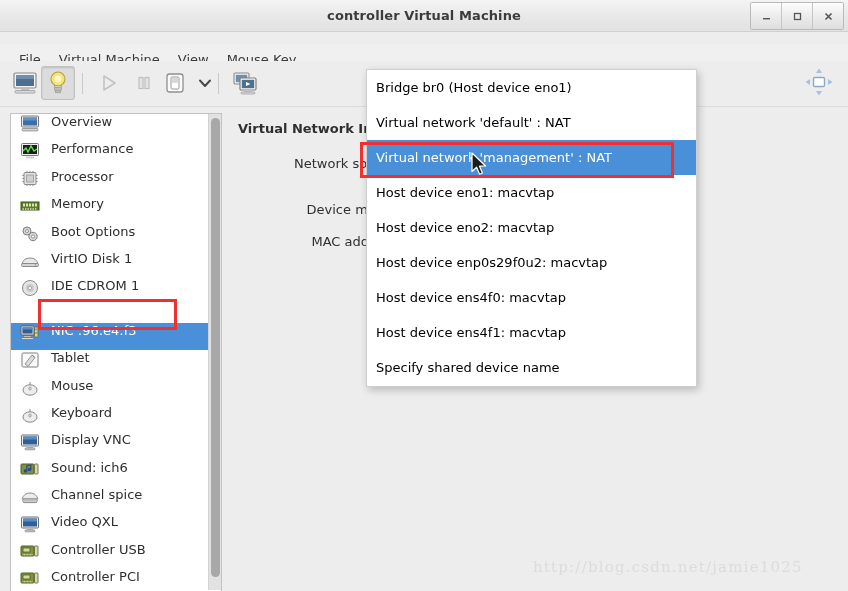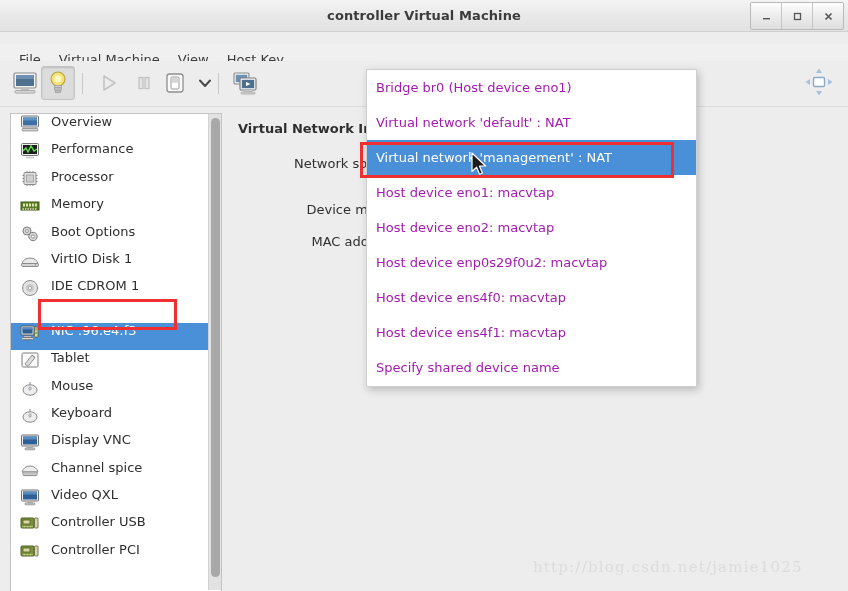--- a/index.html
+++ b/index.html
@@ -190,21 +190,21 @@
     box-shadow: 2px 3px 8px rgba(0,0,0,.22);
   }
   .dd-item {
     position: relative;
     height: 35px;
     display: flex;
     align-items: center;
     padding-left: 9px;
     box-sizing: border-box;
     font-size: 13px;
-    color: #a21caf;
+    color: #000000;
     white-space: nowrap;
   }
   .dd-item.selected {
     background: #4a90d9;
     color: #ffffff;
   }
 
   
   .redbox {
     position: absolute;
@@ -257,21 +257,21 @@
             <path d="M2.5 2.5 L8.5 8.5 M8.5 2.5 L2.5 8.5" stroke="#555" stroke-width="1.6" fill="none"></path>
           </svg>
       </div>
     </div>
   </div>
 
   <div class="menubar">
     <div class="menu-item">File</div>
     <div class="menu-item">Virtual Machine</div>
     <div class="menu-item">View</div>
-    <div class="menu-item">Host Key</div>
+    <div class="menu-item">Mouse Key</div>
   </div>
 
   <div class="toolbar">
 
     <div class="tb-btn" style="left:8px">
       <svg width="26" height="24" viewBox="0 0 26 24">
         <rect x="2" y="2" width="22" height="15" rx="1.5" fill="#f2f2f2" stroke="#8a8a8a" stroke-width="1.2"></rect>
         <rect x="4" y="4" width="18" height="11" fill="#4f6f8f"></rect>
         <rect x="4" y="4" width="18" height="4" fill="#6d90b2"></rect>
         <rect x="9" y="17" width="8" height="2.5" fill="#bdbdbd"></rect>
@@ -498,20 +498,34 @@
               <rect x="1.5" y="2" width="17" height="11" rx="1" fill="#eee" stroke="#6f6f6f" stroke-width="1"></rect>
               <rect x="3" y="3.5" width="14" height="8" fill="#2f5f97"></rect>
               <rect x="3" y="3.5" width="14" height="3" fill="#5a8cc0"></rect>
               <rect x="7" y="13.5" width="6" height="1.8" fill="#bdbdbd"></rect>
               <rect x="5" y="15" width="10" height="1.8" rx=".9" fill="#d6d6d6" stroke="#7a7a7a" stroke-width=".7"></rect>
             </svg>
         </span>
         <span>Display VNC</span>
       </div>
 
+      <div class="side-item">
+        <span class="side-ico">
+          <svg width="20" height="18" viewBox="0 0 20 18">
+              <rect x="1" y="3" width="13" height="10" rx="1" fill="#7d9340" stroke="#4f5f22" stroke-width="1"></rect>
+              <g fill="#2b4a8f">
+                <circle cx="5.5" cy="10" r="1.8"></circle>
+                <circle cx="9.5" cy="8.5" r="1.8"></circle>
+              </g>
+              <path d="M6.8 10 v-5 L10.8 4 v4.5" stroke="#2b4a8f" stroke-width="1.2" fill="none"></path>
+              <rect x="14.5" y="3" width="3.5" height="10" rx=".6" fill="#d8d8a8" stroke="#6a6a4a" stroke-width=".9"></rect>
+            </svg>
+        </span>
+        <span>Sound: ich6</span>
+      </div>
 
 
       <div class="side-item">
         <span class="side-ico">
           <svg width="20" height="18" viewBox="0 0 20 18">
               <path d="M2 11 q2-6 8-6 q6 0 8 6 z" fill="#ededed" stroke="#8a8a8a" stroke-width="1"></path>
               <rect x="3" y="11" width="14" height="3.6" rx="1" fill="#e2e2e2" stroke="#8a8a8a" stroke-width="1"></rect>
               <g stroke="#8a8a8a" stroke-width=".8">
                 <path d="M5 12 v1.6 M7 12 v1.6 M9 12 v1.6 M11 12 v1.6 M13 12 v1.6 M15 12 v1.6"></path>
               </g>

